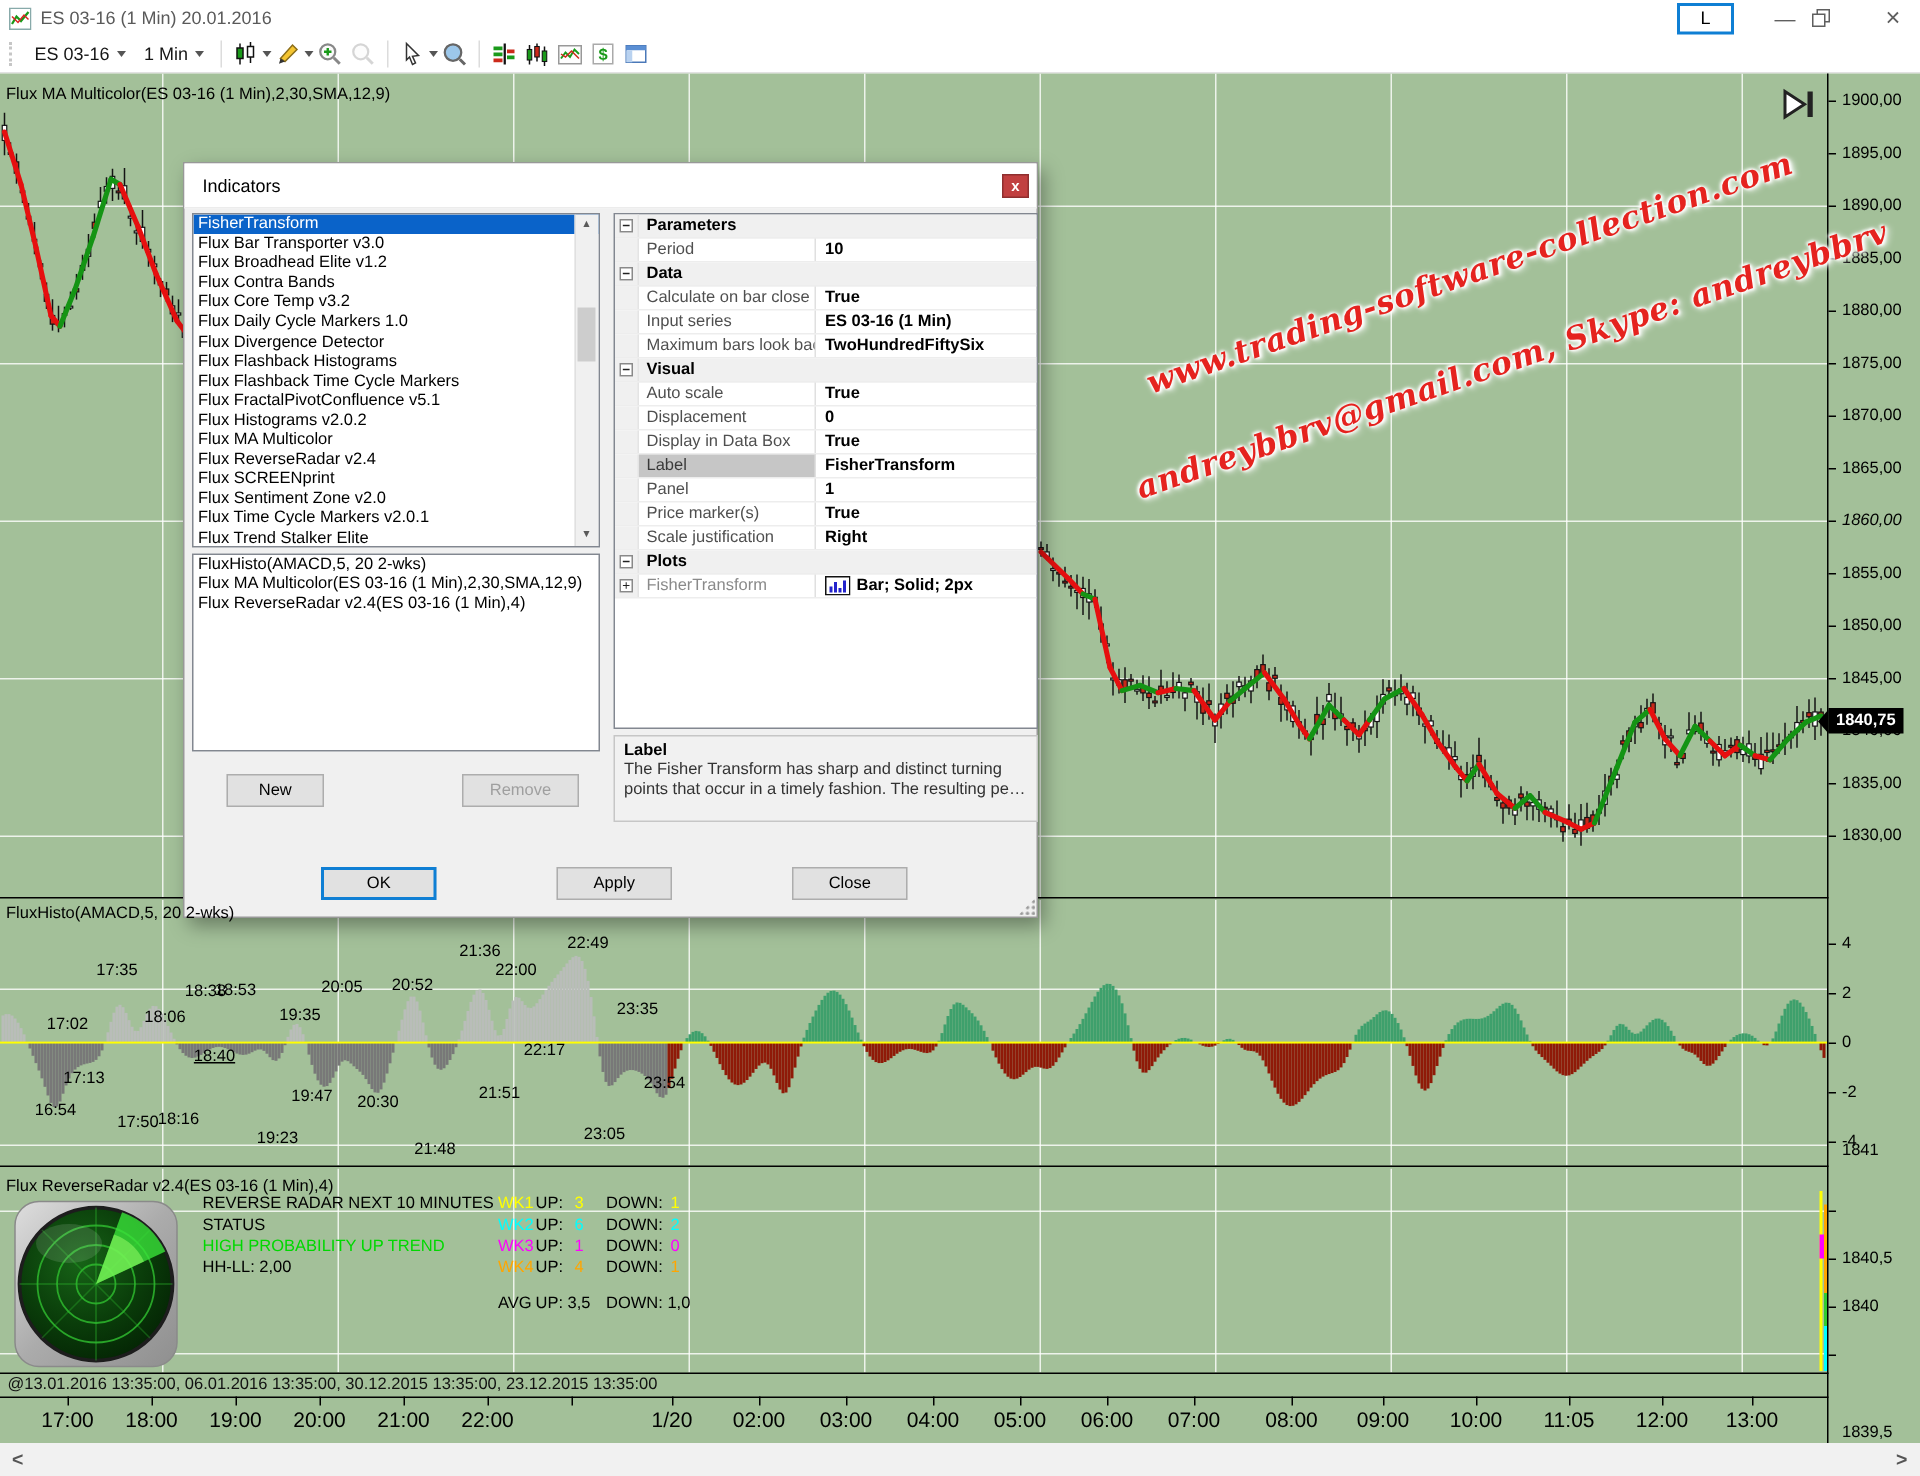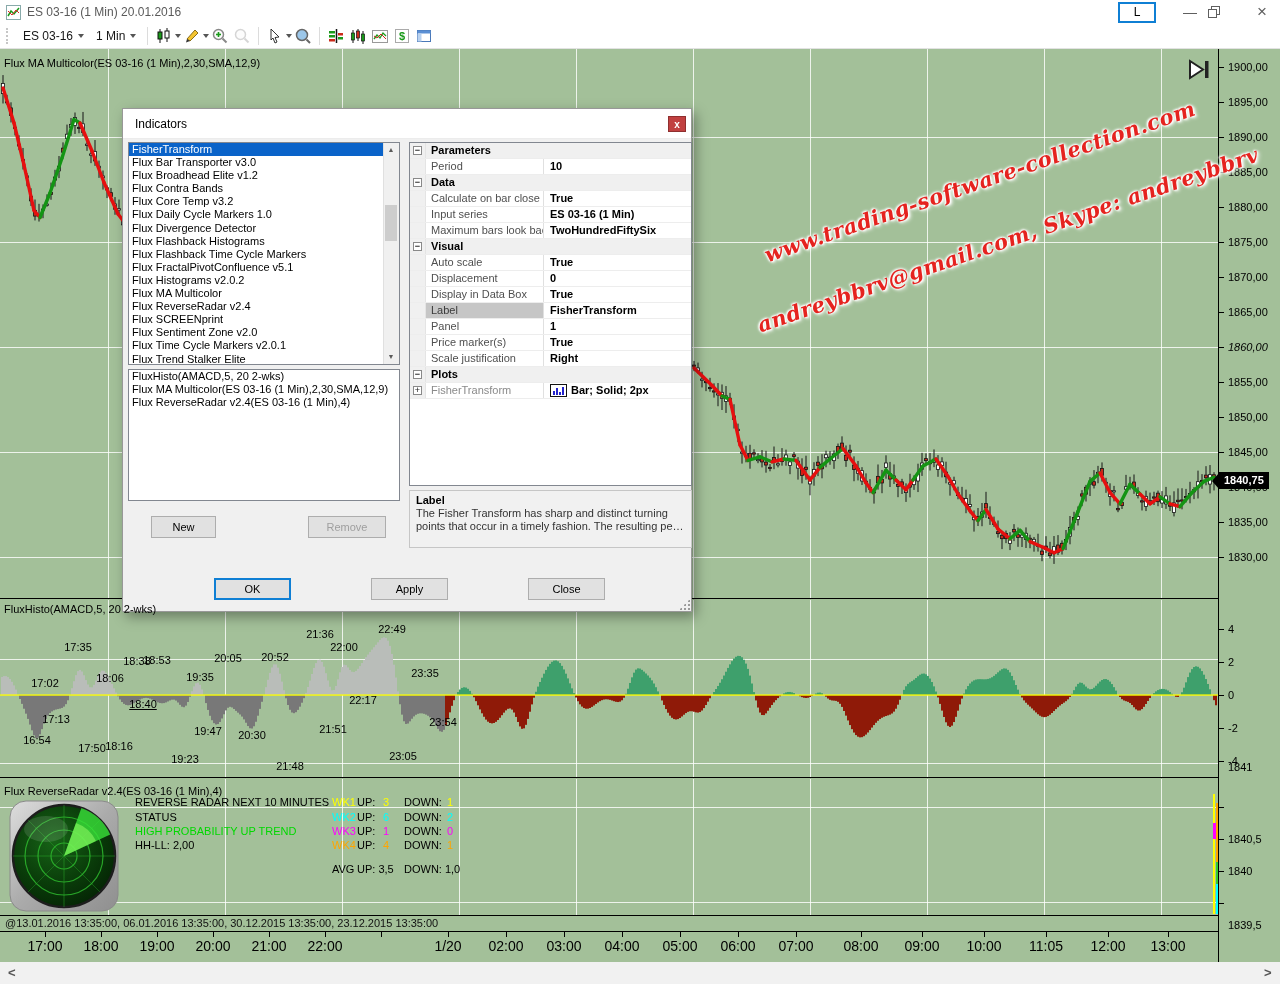--- a/index.html
+++ b/index.html
@@ -1295,21 +1295,21 @@
     <div class="plab" style="top: 673px;">-2</div>
     <div class="ptick" style="top: 712px;"></div>
     <div class="plab" style="top: 706px;">-4</div>
     <div class="ptick" style="top: 758px;"></div>
     <div class="plab" style="top: 712px;">1841</div>
     <div class="ptick" style="top: 790px;"></div>
     <div class="plab" style="top: 784px;">1840,5</div>
     <div class="ptick" style="top: 822px;"></div>
     <div class="plab" style="top: 816px;">1840</div>
     <div class="ptick" style="top: 854px;"></div>
-    <div class="plab" style="top: 870px; text-align: right;">1839,5</div>
+    <div class="plab" style="top: 900px; text-align: right;">1839,5</div>
   </div>
 <div id="pmarker" class="abs">
   <div class="arr"></div>
   <div class="tag">1840,75</div>
 </div>
 
 <div id="ann" class="abs" style="left:0;top:0;width:1218px;height:962px;pointer-events:none">
     <span class="ann" style="left: 45px; top: 677px;">17:02</span>
     <span class="ann" style="left: 78px; top: 641px;">17:35</span>
     <span class="ann" style="left: 110px; top: 672px;">18:06</span>

